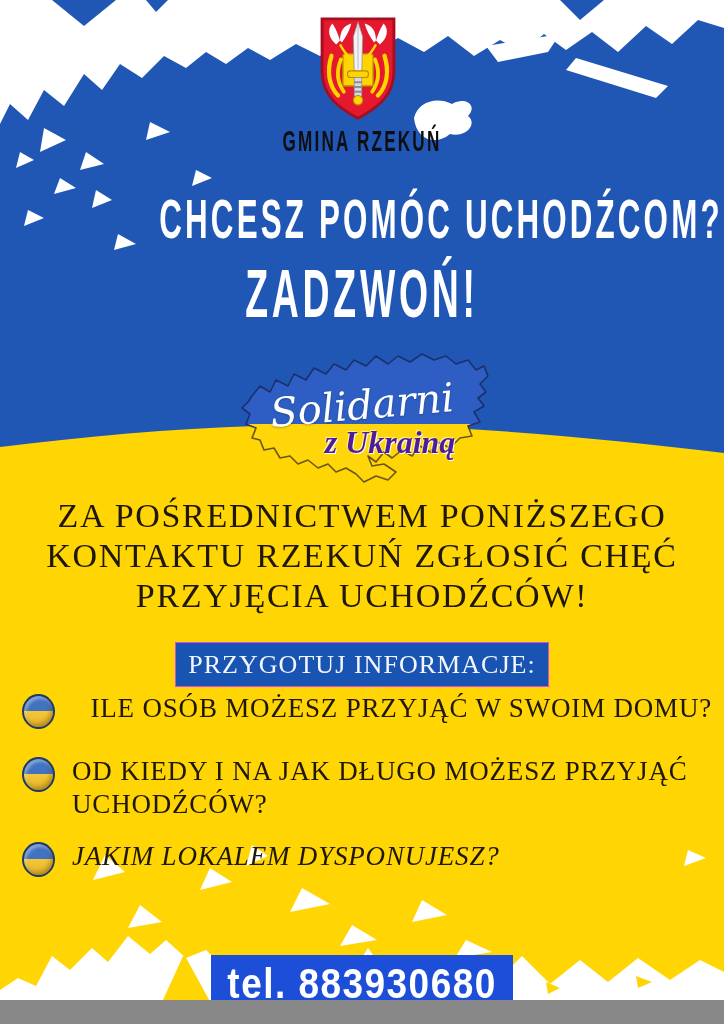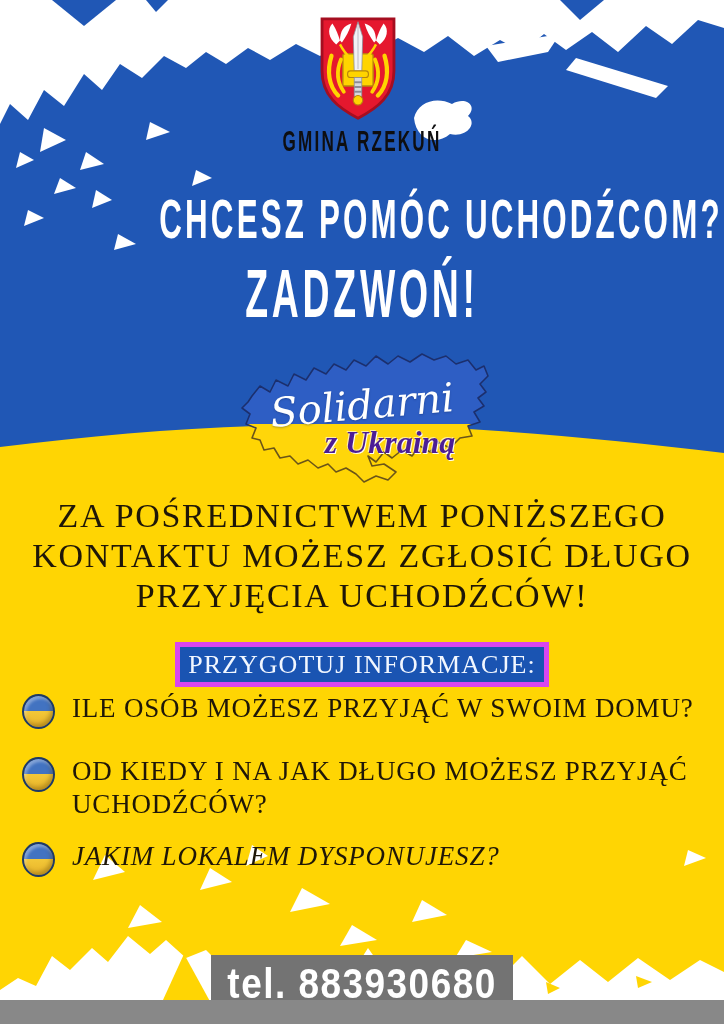--- a/index.html
+++ b/index.html
@@ -45,43 +45,43 @@
     text-shadow:1px 1px 0 rgba(255,255,255,.95),-1px -1px 0 rgba(255,255,255,.6);
   }
   
   .intro{
     position:absolute;top:496px;left:0;right:0;text-align:center;z-index:3;
     font-size:34px;line-height:40px;letter-spacing:0.05em;color:#1F1708;
   }
   
   .prepare-banner{
     position:absolute;top:642px;left:50%;transform:translateX(-50%);z-index:3;
-    width:374px;height:45px;background:#1A54B2;border:5px solid #d946ef;
+    width:374px;height:45px;background:#1A54B2;border:1px solid #d946ef;
     display:flex;align-items:center;justify-content:center;box-sizing:border-box;
   }
   .prepare-banner span{
     color:#F2F7FF;font-size:26px;letter-spacing:0.04em;white-space:nowrap;
   }
   
   .checklist{position:absolute;left:22px;top:692px;width:690px;z-index:3;}
   .check-row{display:flex;align-items:flex-start;}
   .flag-dot{
     flex:0 0 auto;width:29px;height:31px;margin-top:2px;margin-right:17px;
     border-radius:50%;border:2px solid #1E3A66;
     background:linear-gradient(180deg,#4273C1 0%,#4273C1 48%,#F3C838 48%,#E8B42A 100%);
     box-shadow:inset -2px -3px 4px rgba(90,60,0,.35),inset 2px 3px 3px rgba(255,255,255,.35);
   }
   .check-text{
     width:660px;font-size:27px;line-height:33px;letter-spacing:0.03em;color:#1F1708;
   }
-  .mb1{margin-bottom:26px;} .mb2{margin-bottom:19px;} .mb3{margin-bottom:26px;font-style:italic;}
+  .mb1{margin-bottom:26px;text-align:right;} .mb2{margin-bottom:19px;} .mb3{margin-bottom:26px;font-style:italic;}
   
   .tel-banner{
     position:absolute;top:955px;left:50%;transform:translateX(-50%);z-index:3;
-    width:302px;height:57px;background:#737373;
+    width:302px;height:57px;background:#1d4ed8;
     display:flex;align-items:center;justify-content:center;
   }
   .tel-banner span{
     font-family:"Liberation Sans",sans-serif;font-weight:bold;font-size:42px;
     color:#FFFFFF;letter-spacing:0.04em;transform:scaleX(0.88);white-space:nowrap;
   }
 </style>
 </head>
 <body>
 
@@ -182,21 +182,21 @@
         </linearGradient>
       </defs>
       <path fill="url(#mapfill)" stroke="url(#mapstroke)" stroke-width="1.6" stroke-linejoin="round" d="M16,50 L24,40 L34,46 L40,34 L52,40 L58,28 L70,34 L78,22 L90,28 L98,18 L110,24 L118,14 L130,20 L140,10 L152,18 L162,10 L174,16 L186,8 L198,14 L210,10 L220,18 L232,14 L240,24 L248,20 L252,30 L244,38 L250,46 L242,52 L248,60 L238,66 L244,76 L232,80 L236,90 L224,92 L214,102 L202,96 L194,106 L184,100 L176,110 L166,104 L156,112 L148,106 L140,116 L132,110 L136,120 L148,118 L160,126 L152,134 L140,130 L128,136 L120,128 L110,122 L100,126 L92,118 L82,122 L72,114 L62,118 L54,110 L44,112 L38,102 L28,104 L24,94 L16,92 L20,82 L10,78 L14,68 L6,62 L12,56 Z"></path>
     </svg>
   </div>
   <div class="solidarni">Solidarni</div>
   <div class="zukraina">z Ukrainą</div>
 
   <div class="intro">
     <div>ZA POŚREDNICTWEM PONIŻSZEGO</div>
-    <div>KONTAKTU MOŻESZ ZGŁOSIĆ DŁUGO</div>
+    <div>KONTAKTU RZEKUŃ ZGŁOSIĆ CHĘĆ</div>
     <div>PRZYJĘCIA UCHODŹCÓW!</div>
   </div>
 
   <div class="prepare-banner">
     <span>PRZYGOTUJ INFORMACJE:</span>
   </div>
 
   <div class="checklist">
     <div class="check-row mb1">
       <span class="flag-dot"></span>

